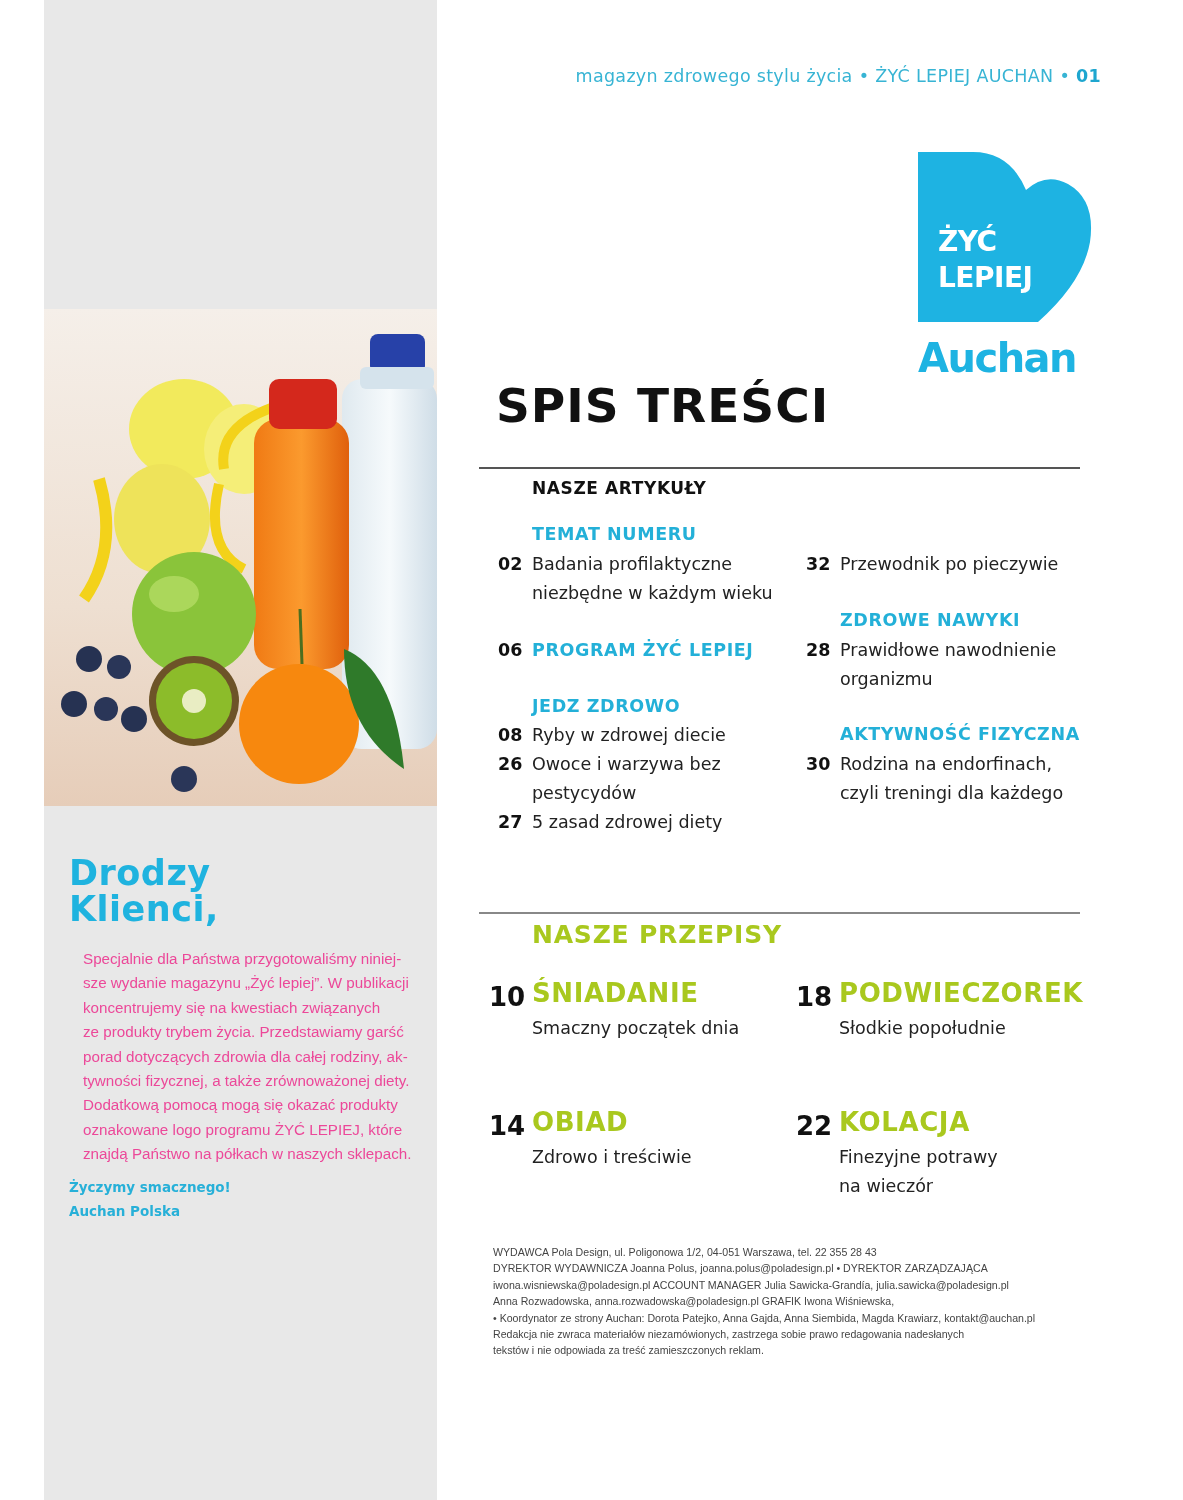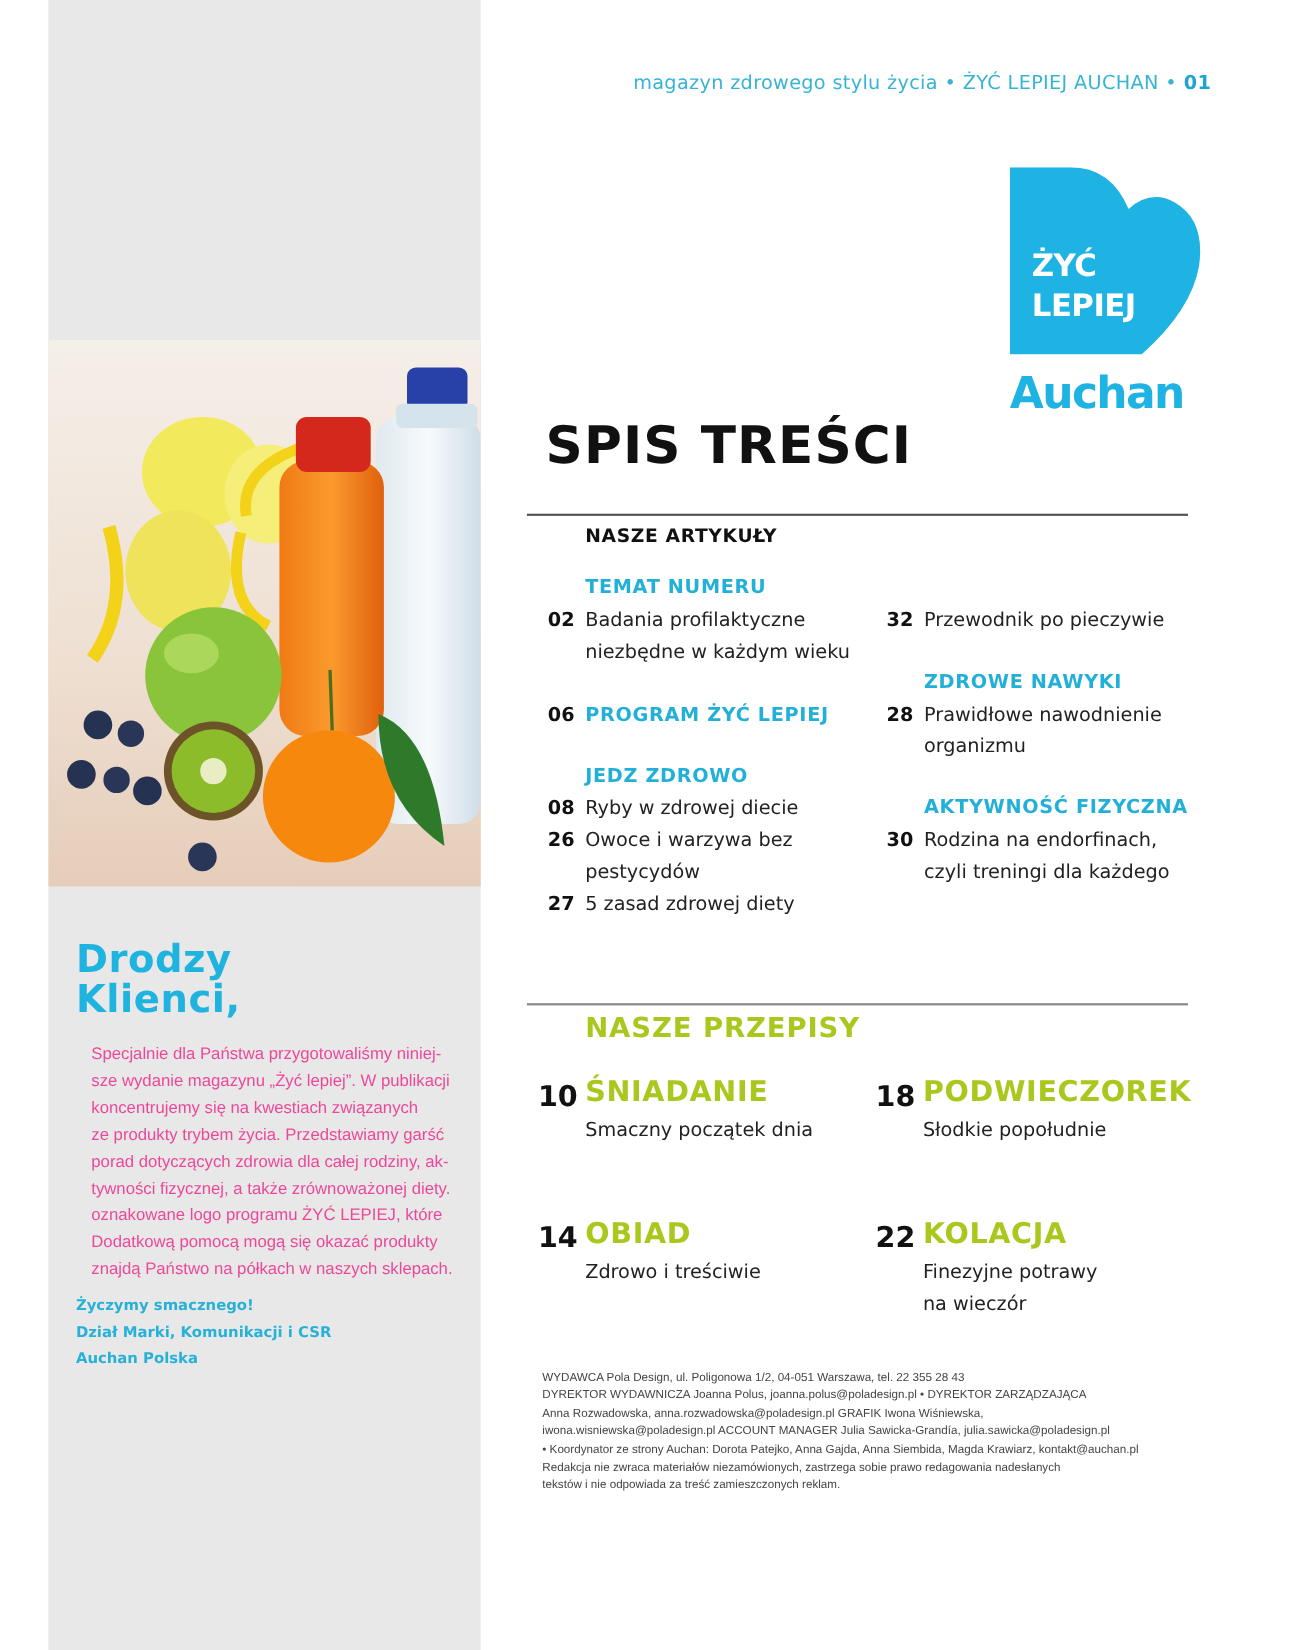--- a/index.html
+++ b/index.html
@@ -115,27 +115,26 @@
     <div>Drodzy</div>
     <div>Klienci,</div>
   </div>
   <div class="letter-body">
     <div>Specjalnie dla Państwa przygotowaliśmy niniej-</div>
     <div>sze wydanie magazynu „Żyć lepiej”. W publikacji</div>
     <div>koncentrujemy się na kwestiach związanych</div>
     <div>ze produkty trybem życia. Przedstawiamy garść</div>
     <div>porad dotyczących zdrowia dla całej rodziny, ak-</div>
     <div>tywności fizycznej, a także zrównoważonej diety.</div>
+    <div>Dodatkową pomocą mogą się okazać produkty</div>
     <div>oznakowane logo programu ŻYĆ LEPIEJ, które</div>
-    <div>Dodatkową pomocą mogą się okazać produkty</div>
     <div>znajdą Państwo na półkach w naszych sklepach.</div>
   </div>
   <div class="letter-sign">
     <div>Życzymy smacznego!</div>
-    <div>Dział Marki, Komunikacji i CSR</div>
     <div>Auchan Polska</div>
   </div>
 </div>
 
 <div class="header-line">
   <span>magazyn zdrowego stylu życia</span><span class="bullet">•</span><span>ŻYĆ LEPIEJ AUCHAN</span><span class="bullet">•</span><span class="page-no">01</span>
 </div>
 
 <div class="logo">
   <svg width="175" height="175" viewBox="0 0 175 175">
@@ -234,18 +233,18 @@
   <span class="r-name">KOLACJA</span>
   <div class="r-desc">
     <div>Finezyjne potrawy</div>
     <div>na wieczór</div>
   </div>
 </div>
 
 <div class="imprint">
   <div>WYDAWCA Pola Design, ul. Poligonowa 1/2, 04-051 Warszawa, tel. 22 355 28 43</div>
   <div>DYREKTOR WYDAWNICZA Joanna Polus, joanna.polus@poladesign.pl • DYREKTOR ZARZĄDZAJĄCA</div>
+  <div>iwona.wisniewska@poladesign.pl ACCOUNT MANAGER Julia Sawicka-Grandía, julia.sawicka@poladesign.pl</div>
   <div>Anna Rozwadowska, anna.rozwadowska@poladesign.pl GRAFIK Iwona Wiśniewska,</div>
-  <div>iwona.wisniewska@poladesign.pl ACCOUNT MANAGER Julia Sawicka-Grandía, julia.sawicka@poladesign.pl</div>
   <div>• Koordynator ze strony Auchan: Dorota Patejko, Anna Gajda, Anna Siembida, Magda Krawiarz, kontakt@auchan.pl</div>
   <div>Redakcja nie zwraca materiałów niezamówionych, zastrzega sobie prawo redagowania nadesłanych</div>
   <div>tekstów i nie odpowiada za treść zamieszczonych reklam.</div>
 </div>
 
 </body></html>

